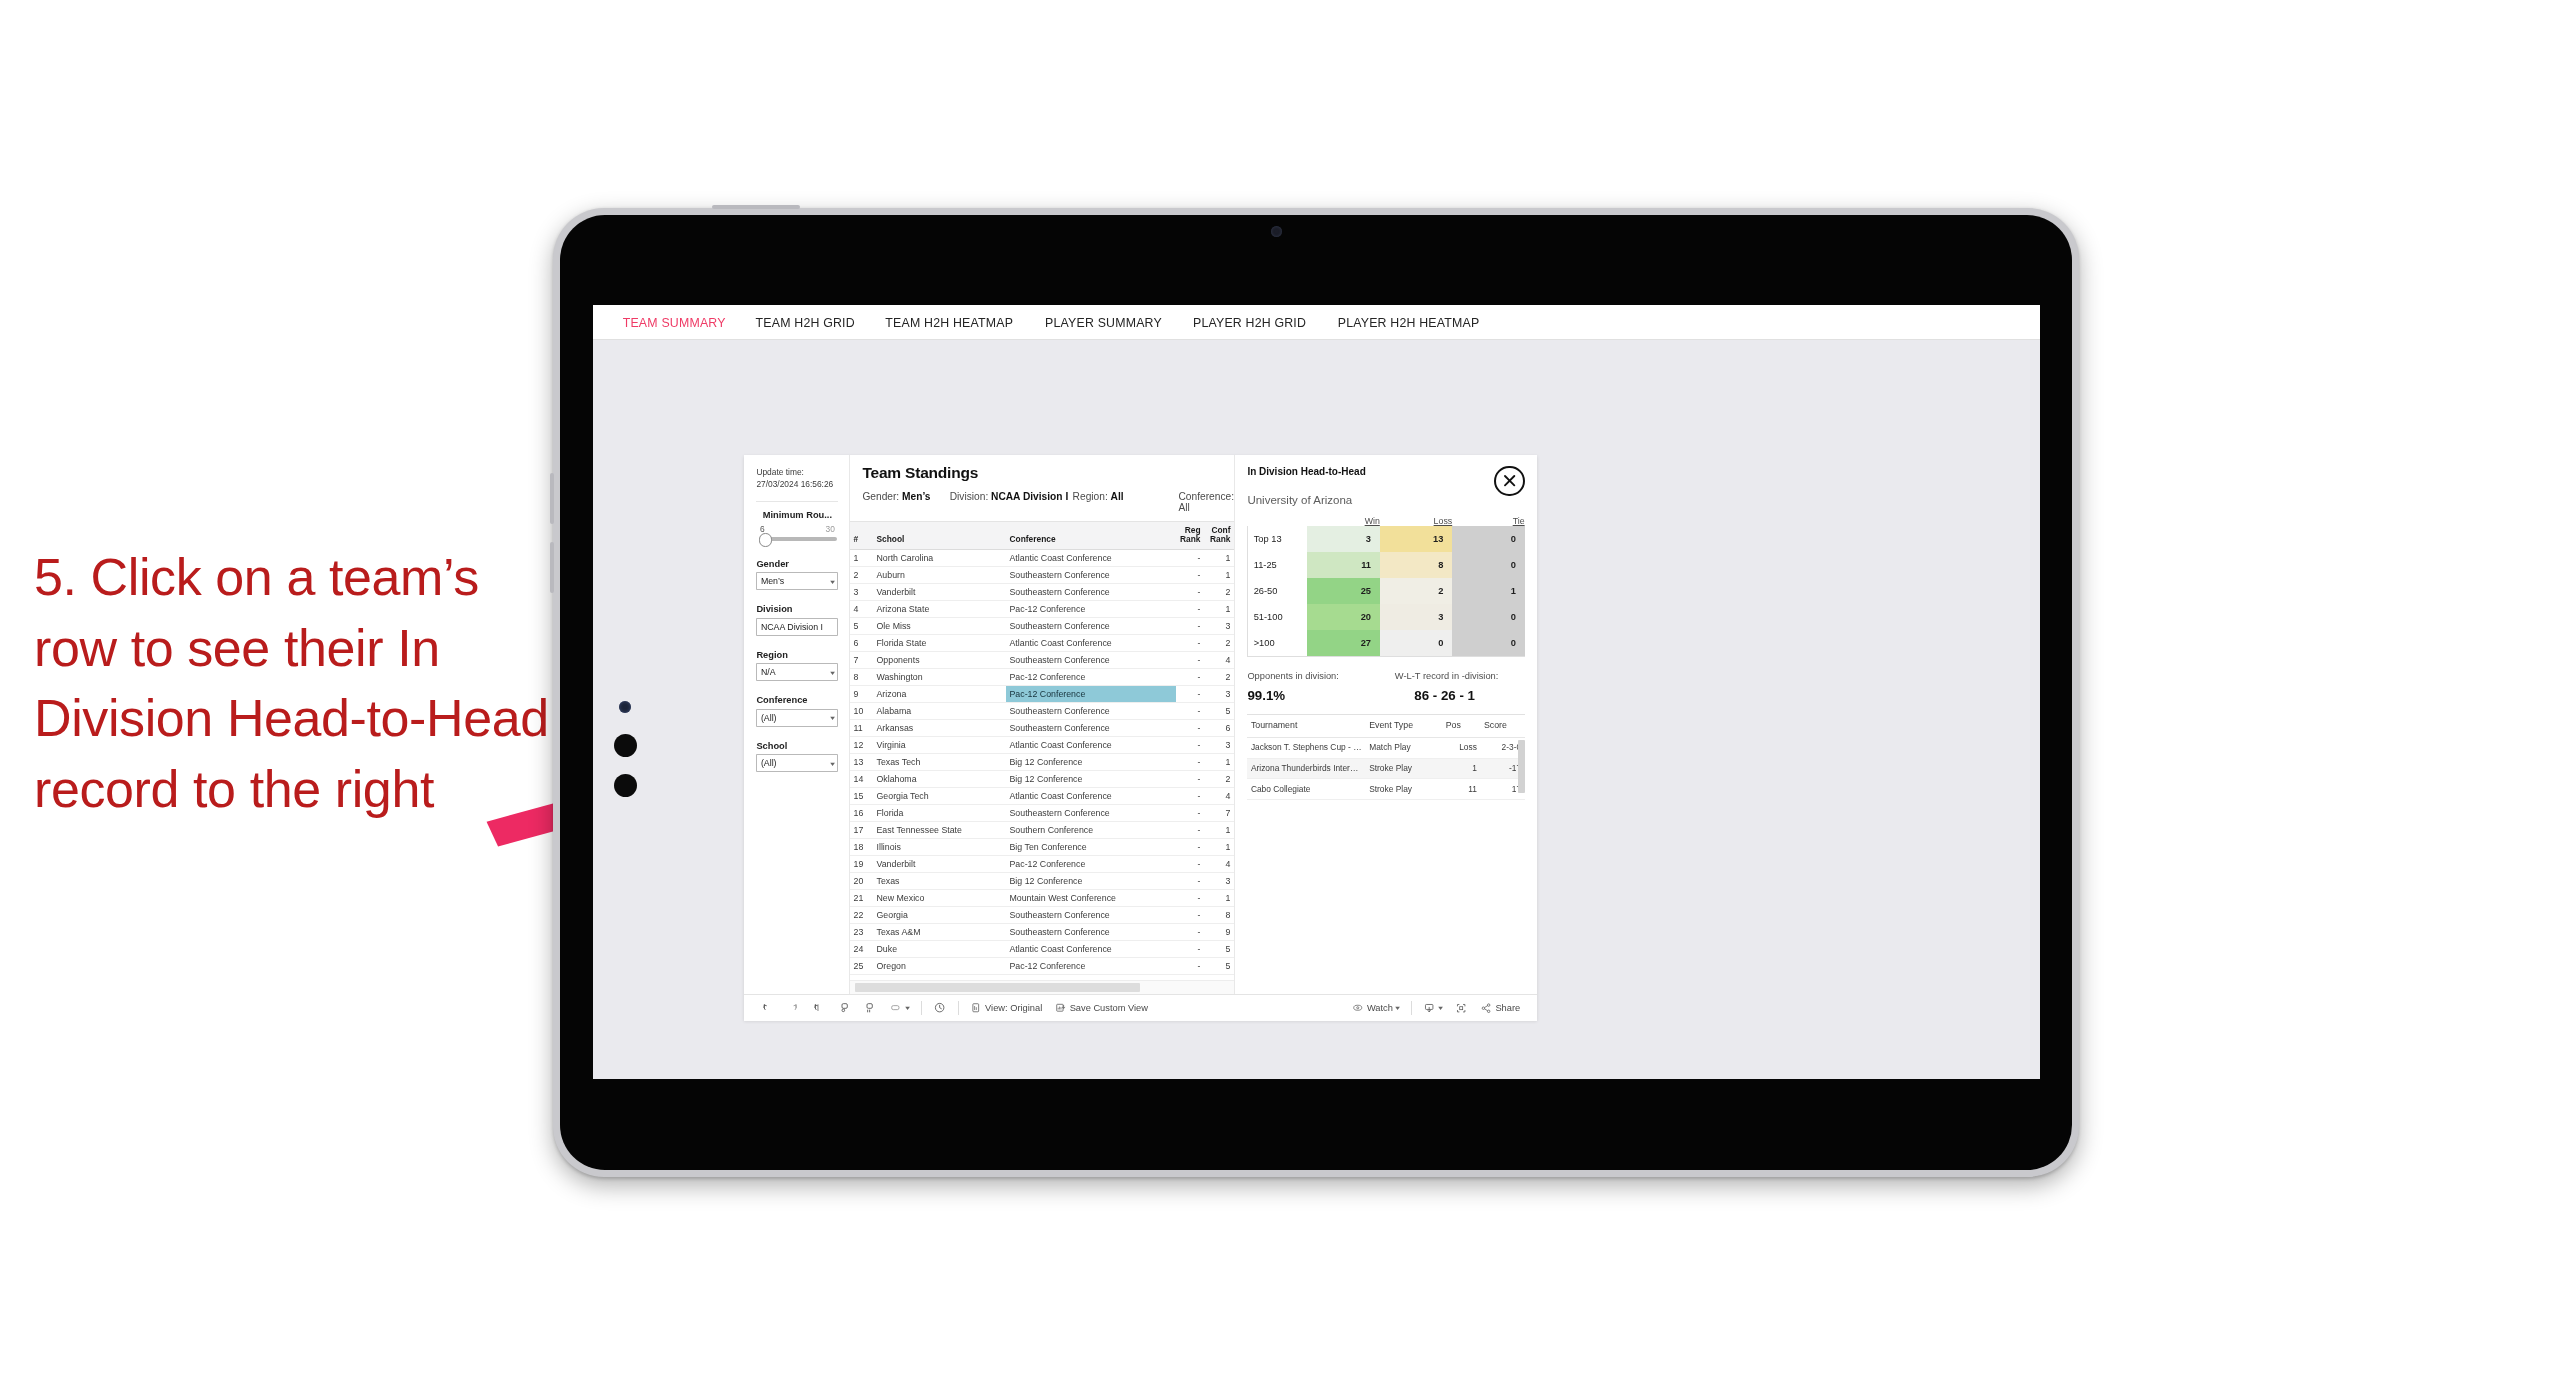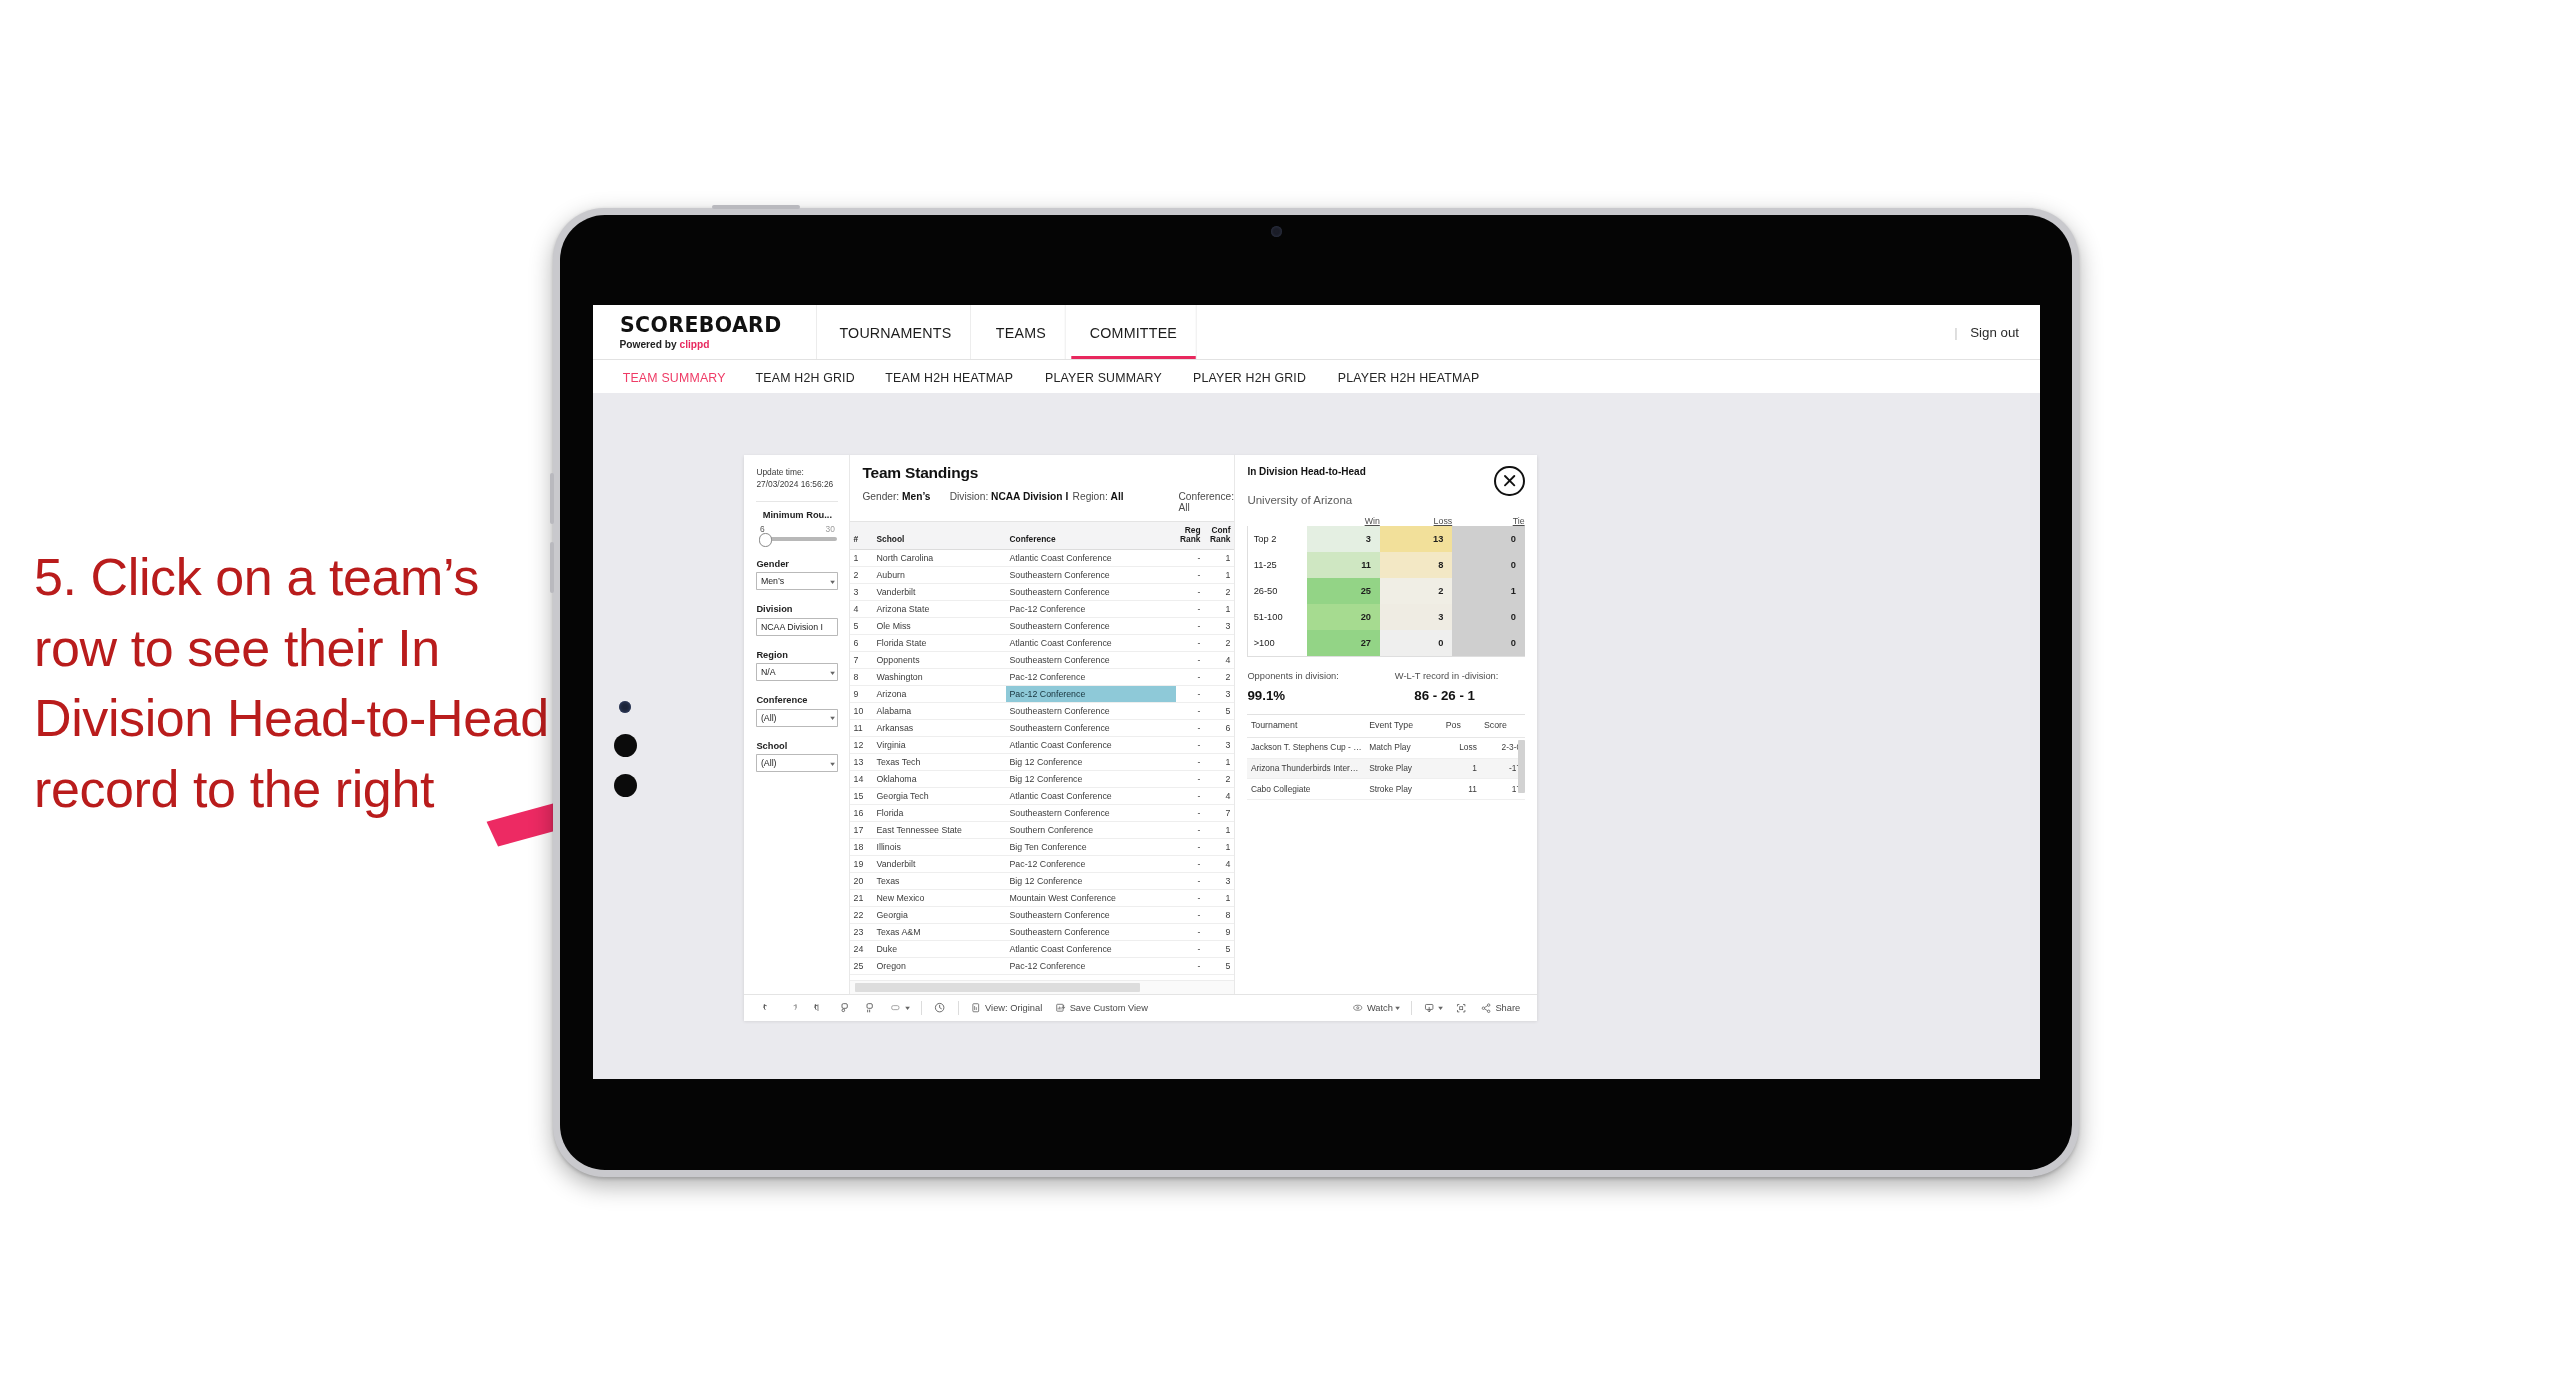--- a/index.html
+++ b/index.html
@@ -167,33 +167,20 @@
   <div id="pwr"></div>
   <div class="sidebtn" id="vol1"></div>
   <div class="sidebtn" id="vol2"></div>
 </div>
 <div class="scr-btn" style="top:734px"></div>
 <div class="scr-btn" style="top:774px"></div>
 <div id="scr-dot"></div>
 
 <div id="viewport">
 
-  <div id="topnav">
-    <div id="brand">
-      <div id="brand-name">SCOREBOARD</div>
-      <div id="brand-sub"><span>Powered by </span><b>clippd</b></div>
-    </div>
-    <div class="topnav-item">TOURNAMENTS</div>
-    <div class="topnav-item">TEAMS</div>
-    <div class="topnav-item active">COMMITTEE</div>
-    <div id="topnav-right">
-      <span class="bar">|</span>
-      <span>Sign out</span>
-    </div>
-  </div>
 
   <div id="subtabs">
     <div class="subtab active">TEAM SUMMARY</div>
     <div class="subtab">TEAM H2H GRID</div>
     <div class="subtab">TEAM H2H HEATMAP</div>
     <div class="subtab">PLAYER SUMMARY</div>
     <div class="subtab">PLAYER H2H GRID</div>
     <div class="subtab">PLAYER H2H HEATMAP</div>
   </div>
 
@@ -482,21 +469,21 @@
           </div>
 
           <div class="hm-head">
             <div class="lbl"></div>
             <div class="col">Win</div>
             <div class="col">Loss</div>
             <div class="col">Tie</div>
           </div>
           <div id="hm-wrap">
               <div class="hm-row">
-                <div class="lbl">Top 2</div>
+                <div class="lbl">Top 13</div>
                 <div class="cell" style="background: rgb(228, 239, 226);">3</div>
                 <div class="cell" style="background: rgb(242, 224, 154);">13</div>
                 <div class="cell" style="background: rgb(207, 207, 207);">0</div>
               </div>
               <div class="hm-row">
                 <div class="lbl">11-25</div>
                 <div class="cell" style="background: rgb(207, 231, 194);">11</div>
                 <div class="cell" style="background: rgb(243, 232, 197);">8</div>
                 <div class="cell" style="background: rgb(207, 207, 207);">0</div>
               </div>

